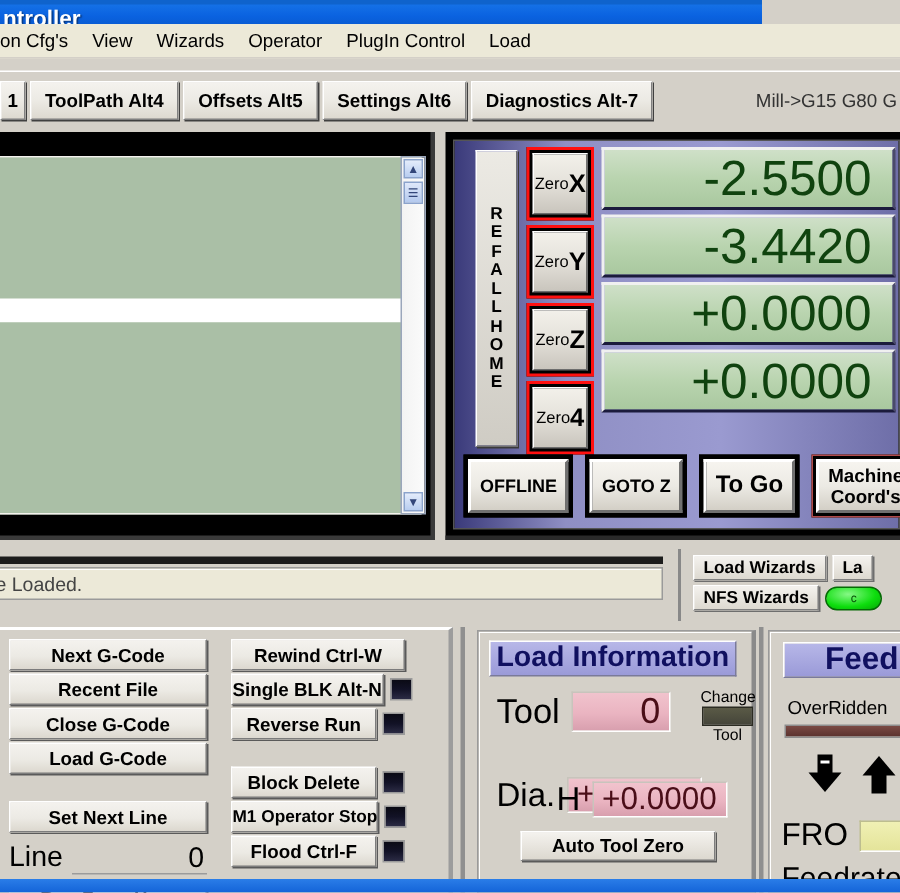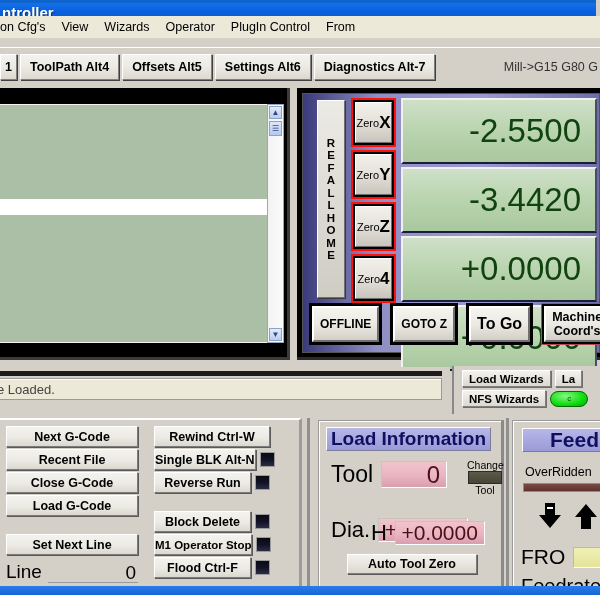--- a/index.html
+++ b/index.html
@@ -7,21 +7,21 @@
   body{
     font-family:"Liberation Sans", sans-serif;
     background:#d4d0c8;
     position:relative;
     -webkit-font-smoothing:none;
   }
   .root{ position:absolute; inset:0; overflow:hidden; }
 
   
   .titlebar{
-    position:absolute; left:0; top:0; width:596px; height:24px;
+    position:absolute; left:0; top:0; width:508px; height:24px;
     background:linear-gradient(to bottom,#0a5fd2 0%,#1673e8 8%,#0a62e0 45%,#0856c8 88%,#2f86f0 100%);
     color:#fff; font-weight:bold; font-size:15px;
     display:flex; align-items:center; padding-left:2px;
     text-shadow:1px 1px 1px rgba(0,0,0,.45);
   }
   .titlebar .tb-top{ position:absolute; left:0; top:0; width:100%; height:3px; background:#0f63cc;}
 
   
   .menubar{
     position:absolute; left:0; top:16px; width:600px; height:23px;
@@ -113,21 +113,21 @@
     width:100%; height:100%;
     background:linear-gradient(to bottom,#f2f0ea 0%,#e6e3dc 45%,#c9c5bd 100%);
     border:1px solid #fff; border-right-color:#6d6d6d; border-bottom-color:#6d6d6d;
     display:flex; align-items:center; justify-content:center;
     line-height:14px; color:#000;
   }
   .zero-inner .z1{ font-size:11px; }
   .zero-inner .z2{ font-size:17px; font-weight:bold; }
   .dro-col{ position:absolute; left:98px; top:4px; right:2px; }
   .dro-row{
-    height:66px; margin-bottom:3px; position:relative;
+    height:42px; margin-bottom:3px; position:relative;
   }
   .dro-val{
     position:absolute; inset:0;
     background:linear-gradient(to bottom,#cfe0c8 0%,#b9d4af 50%,#a9c89f 100%);
     border-top:2px solid #f0f0f0; border-left:2px solid #f0f0f0;
     border-right:2px solid #4a4a6a; border-bottom:2px solid #1b1b3c;
     display:flex; align-items:center; justify-content:flex-end;
     padding-right:14px;
     font-size:33px; color:#10430f; font-family:"Liberation Sans", sans-serif;
   }
@@ -343,21 +343,21 @@
     <div class="tb-top"></div>
     <span>ntroller</span>
   </div>
 
   <div class="menubar">
     <div class="mi">on Cfg's</div>
     <div class="mi">View</div>
     <div class="mi">Wizards</div>
     <div class="mi">Operator</div>
     <div class="mi">PlugIn Control</div>
-    <div class="mi">From</div>
+    <div class="mi">Load</div>
   </div>
 
   <div class="tabstrip">
     <div class="tabrow">
       <div class="tab first">1</div>
       <div class="tab">ToolPath Alt4</div>
       <div class="tab">Offsets Alt5</div>
       <div class="tab">Settings Alt6</div>
       <div class="tab">Diagnostics Alt-7</div>
     </div>

